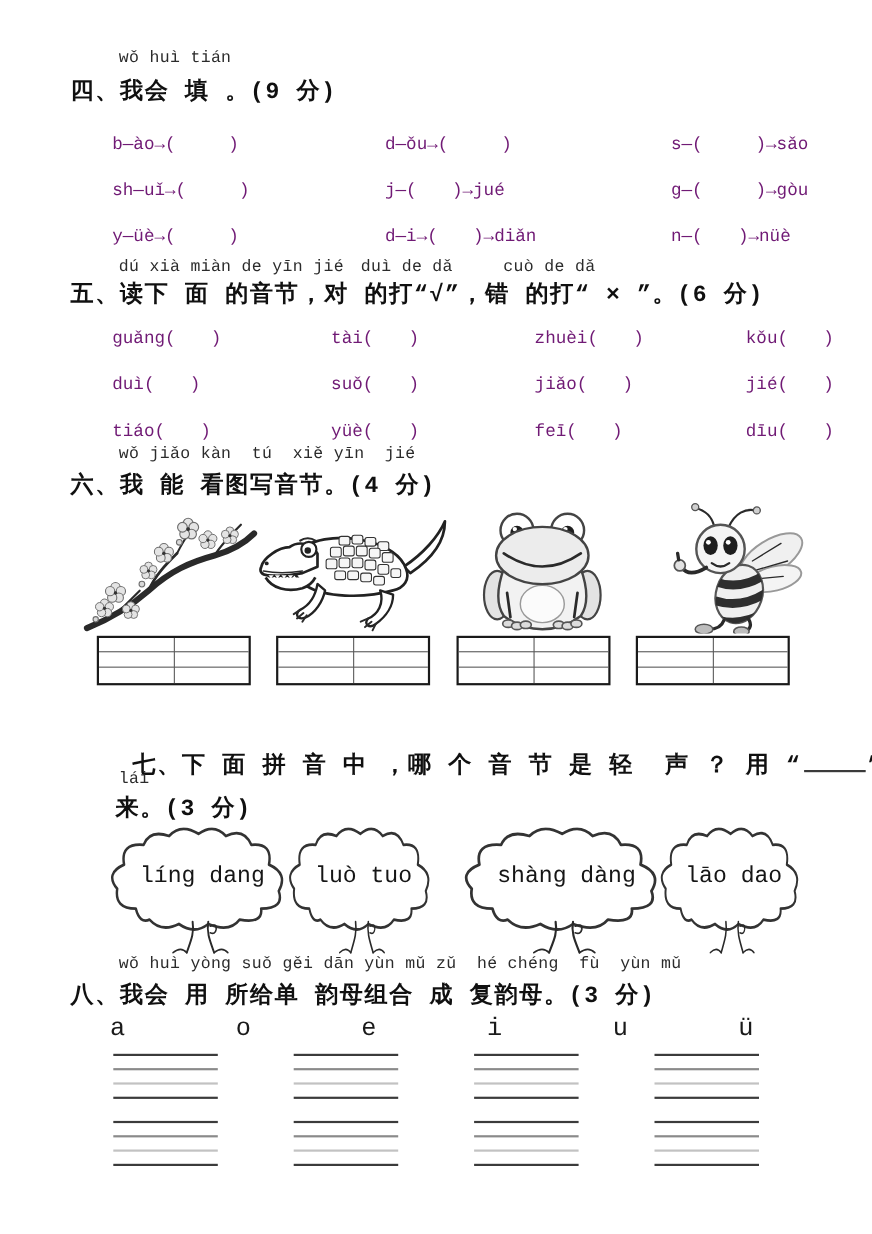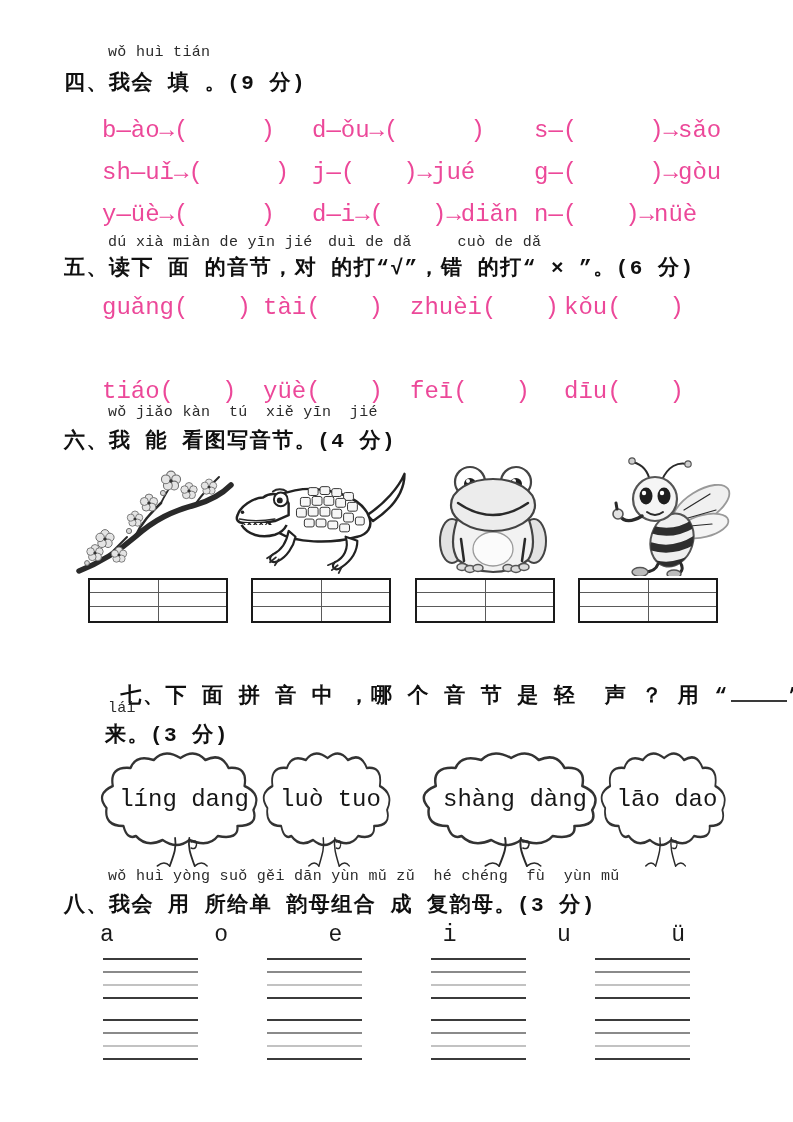--- a/index.html
+++ b/index.html
@@ -1,33 +1,33 @@
 <!DOCTYPE html>
 <html><head>
 <meta charset="utf-8">
 <style>
   html,body{margin:0;padding:0;background:#fff;}
   .page{position:relative;width:793px;height:1122px;background:#ffffff;overflow:hidden;
         font-family:Liberation Mono, monospace;color:#1c1c1c;}
   .abs{position:absolute;}
   .pinyin{font-size:15px;color:#2b2b2b;white-space:pre;letter-spacing:.3px;}
   .sec-title{font-size:21px;font-weight:bold;color:#101010;letter-spacing:1.5px;white-space:pre;}
-  .ansrow{display:grid;height:42px;line-height:42px;font-size:24px;color:#ec4899;white-space:pre;}
+  .ansrow{display:grid;height:42px;line-height:42px;font-size:16px;color:#701a75;white-space:pre;gap:38px;}
   .r4{grid-template-columns:210px 222px 1fr;padding-left:37px;}
   .r5{grid-template-columns:161px 147px 154px 1fr;padding-left:37px;}
   .inline-blank{display:inline-block;width:56px;border-bottom:2px solid #3a3a3a;height:4px;margin:0 2px;}
   
   .wgrid{position:absolute;width:140px;height:45px;border:2.5px solid #1a1a1a;background:#fff;box-sizing:border-box;}
   .wgrid i{position:absolute;left:0;right:0;height:0;border-top:1.5px solid #5a5a5a;}
   .wgrid i.a{top:12px;} .wgrid i.b{top:26px;}
   .wgrid b{position:absolute;top:0;bottom:0;left:50%;width:0;border-left:1.5px solid #5a5a5a;}
   
   .tree{position:absolute;height:118px;}
   .tree svg{position:absolute;left:0;top:0;width:100%;height:100%;}
-  .tree .tl{position:absolute;left:0;right:0;top:34px;text-align:center;font-size:24px;color:#161616;white-space:pre;}
+  .tree .tl{position:absolute;left:0;right:0;top:34px;text-align:center;font-size:21px;color:#161616;white-space:pre;}
   
   .letters{position:absolute;left:100px;width:585px;display:flex;justify-content:space-between;
            font-size:23px;color:#1a1a1a;}
   
   .stave{position:absolute;width:95px;}
   .stave div{height:2px;margin-bottom:11px;}
   .stave div:nth-child(1){background:#3b3b3b;}
   .stave div:nth-child(2){background:#8a8a8a;height:1.5px;}
   .stave div:nth-child(3){background:#c2c2c2;}
   .stave div:nth-child(4){background:#3b3b3b;margin-bottom:0;}
@@ -57,20 +57,26 @@
     <span>n—(　　)→nüè</span>
   </div>
 
   <div class="abs pinyin" style="top:232px;left:108px">dú xià miàn de yīn jié　duì de dǎ　　　cuò de dǎ</div>
   <div class="abs sec-title" style="top:253px;left:64px">五、读下 面 的音节，对 的打“√”，错 的打“ × ”。(6 分)</div>
   <div class="abs ansrow r5" style="top:287px;left:65px;right:30px">
     <span>guǎng(　　)</span>
     <span>tài(　　)</span>
     <span>zhuèi(　　)</span>
     <span>kǒu(　　)</span>
+  </div>
+  <div class="abs ansrow r5" style="top:329px;left:65px;right:30px">
+    <span>duì(　　)</span>
+    <span>suǒ(　　)</span>
+    <span>jiǎo(　　)</span>
+    <span>jié(　　)</span>
   </div>
   <div class="abs ansrow r5" style="top:371px;left:65px;right:30px">
     <span>tiáo(　　)</span>
     <span>yüè(　　)</span>
     <span>feī(　　)</span>
     <span>dīu(　　)</span>
   </div>
 
   <div class="abs pinyin" style="top:404px;left:108px">wǒ jiǎo kàn  tú  xiě yīn  jié</div>
   <div class="abs sec-title" style="top:426px;left:64px">六、我 能 看图写音节。(4 分)</div>

